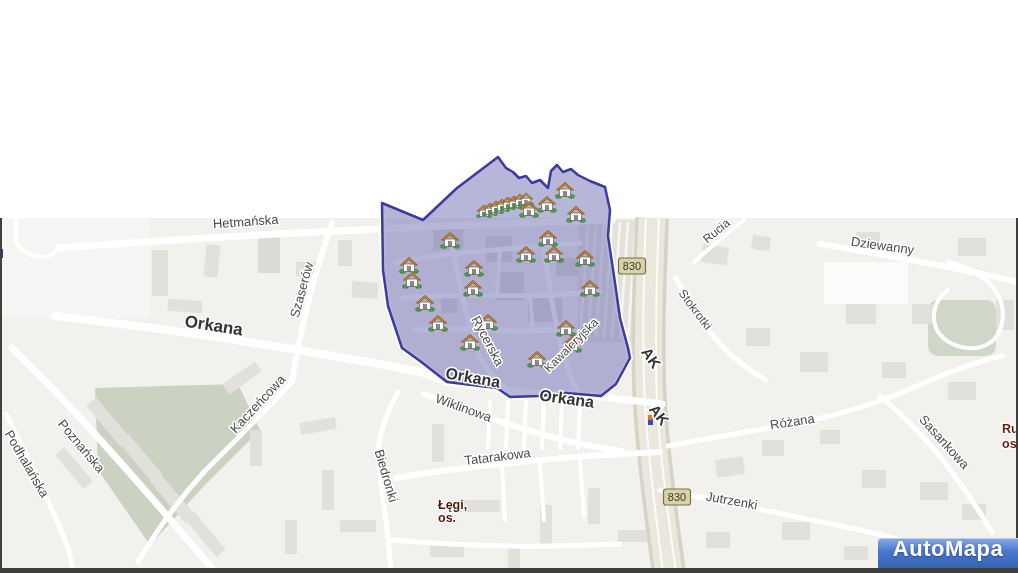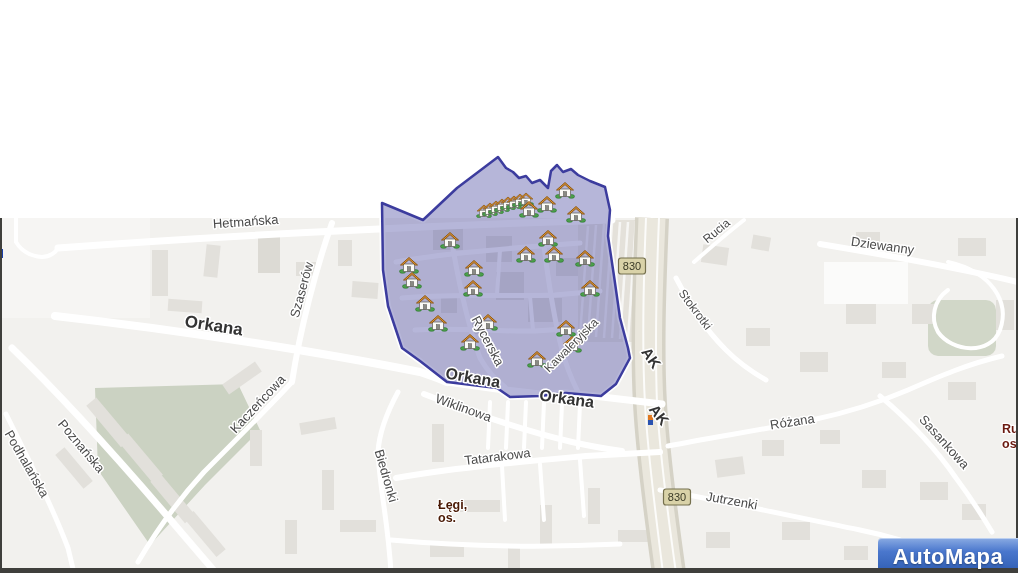--- a/index.html
+++ b/index.html
@@ -23,21 +23,21 @@
   }
   text.badge-text{
     font-family:"Liberation Sans",sans-serif;
     font-size:11px;fill:#3a3a26;
   }
   .automapa{
     position:absolute;left:878px;top:538px;width:140px;height:30px;
     background:linear-gradient(180deg,#8aabe3 0%,#4a77cd 45%,#3563b8 100%);
     border-radius:4px 0 0 0;
     box-shadow:inset 0 1px 0 rgba(255,255,255,0.45);
-    display:flex;align-items:flex-end;justify-content:center;
+    display:flex;align-items:flex-start;justify-content:center;
   }
   .automapa span{
     color:#ffffff;font-size:22px;font-weight:bold;letter-spacing:0.5px;
     text-shadow:0 1px 2px rgba(0,0,0,0.35);
     font-family:"Liberation Sans",sans-serif;line-height:1;
   }
 </style>
 </head>
 <body>
 

